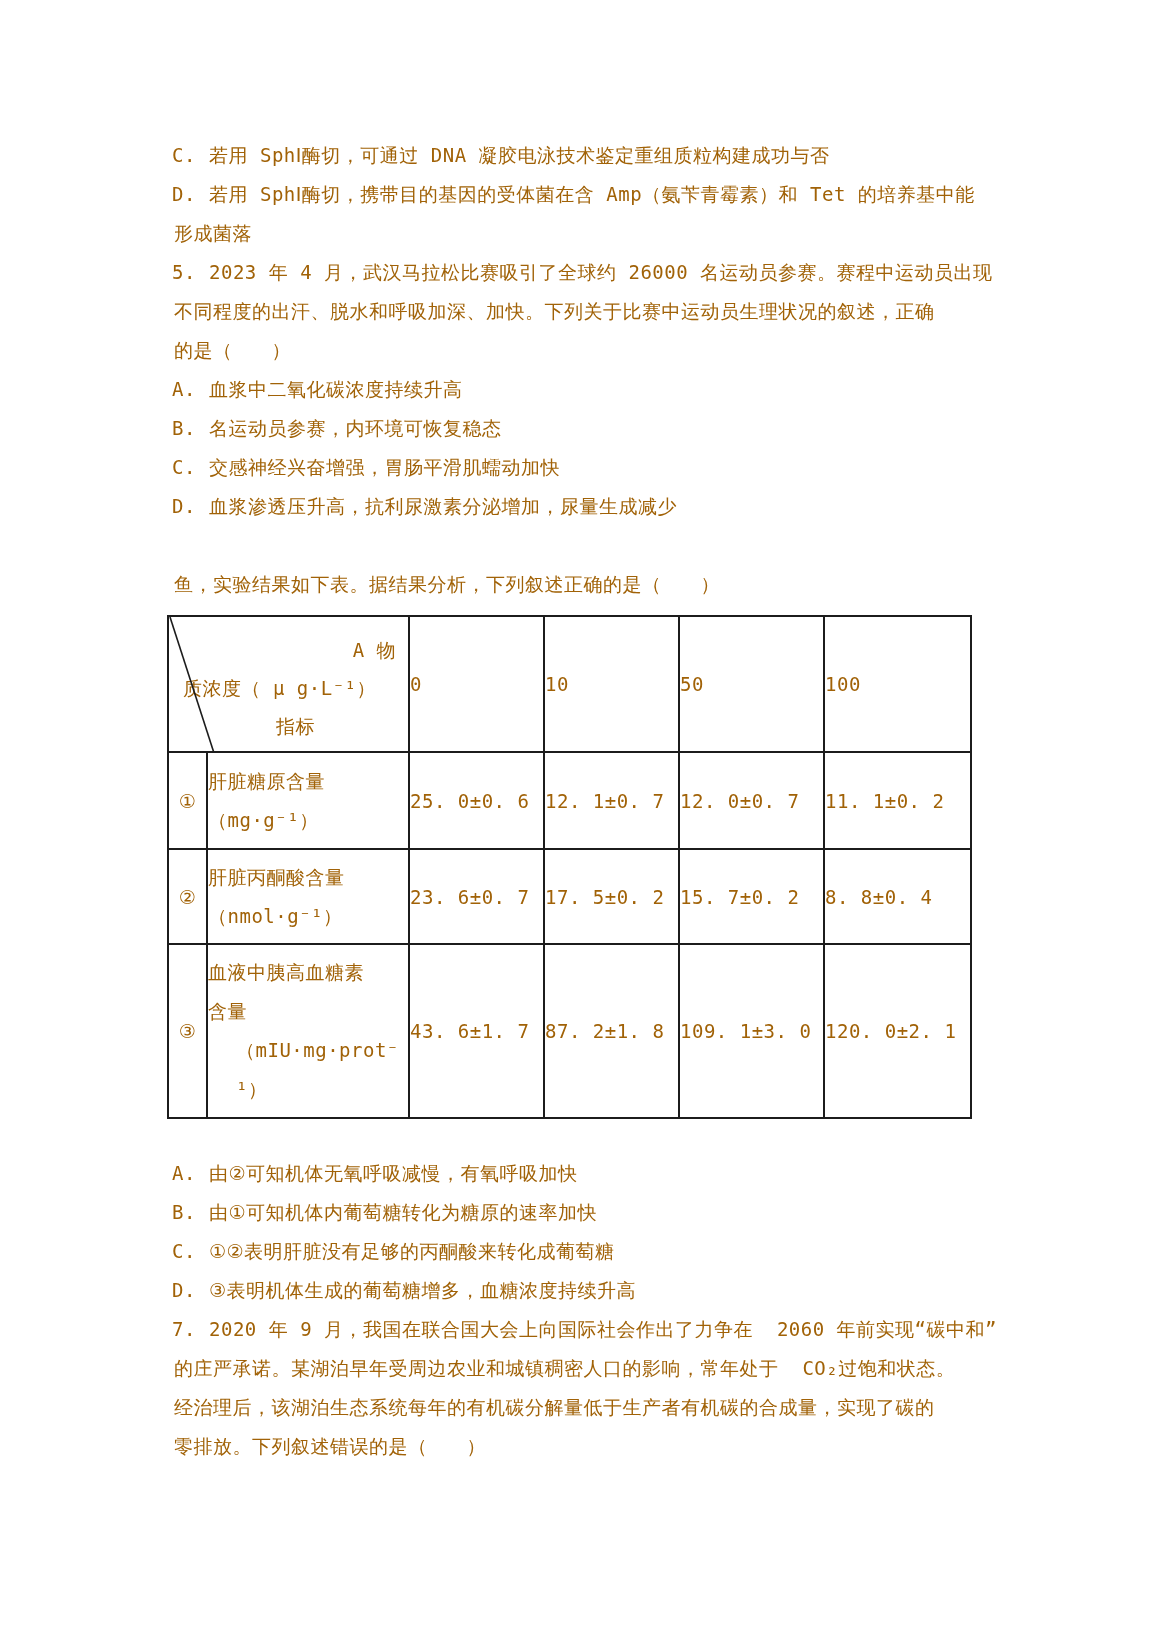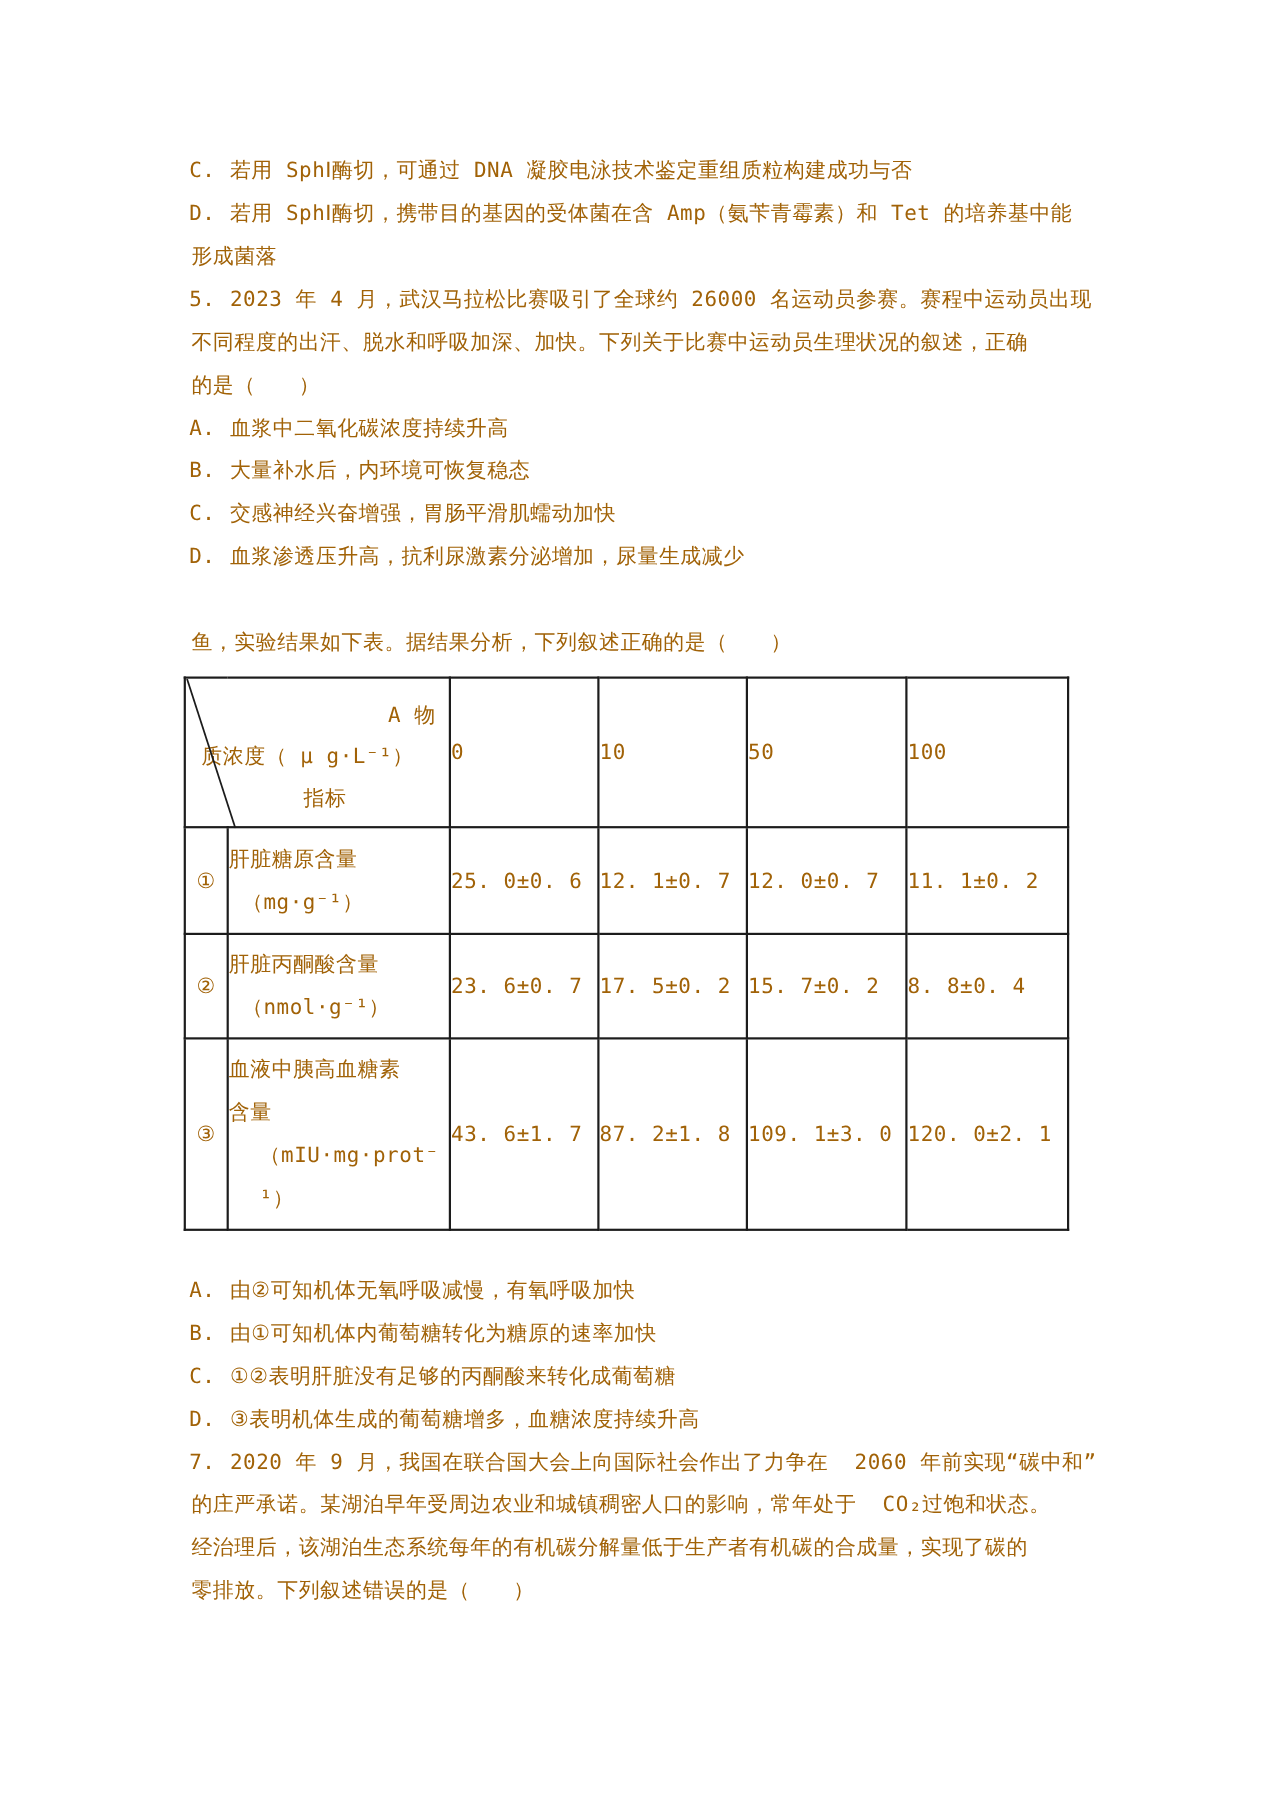--- a/index.html
+++ b/index.html
@@ -45,39 +45,39 @@
   .diag-cell { position:relative; padding:0; }
   .diag-svg { position:absolute; left:0; top:0; }
   .diag-top1 { text-align:right; padding:7px 12px 0 0; line-height:38px; }
   .diag-top2 { padding-left:14px; line-height:38px; white-space:pre; }
   .diag-bottom { padding-left:14px; line-height:38px;text-align:center; }
   .conc-cell { padding-left:16px; }
   .id-cell { text-align:center; }
   .ind-cell { padding:0 8px 0 18px; line-height:39px; }
   .ind-label { }
   .ind-label-wrap { width:170px; }
-  .unit { padding-left:12px; white-space:pre; }
+  .unit { white-space:pre; }
   .unit-wrap { padding-left:28px; width:165px; word-break:break-all; }
   .val-cell { padding-left:16px; white-space:pre; }
 </style>
 </head>
 <body>
 
 <div class="page">
 
   <div class="tline" style="top:136px"><span class="marker">C.</span><span>若用 SphⅠ酶切，可通过 DNA 凝胶电泳技术鉴定重组质粒构建成功与否</span></div>
   <div class="tline" style="top:175px"><span class="marker">D.</span><span>若用 SphⅠ酶切，携带目的基因的受体菌在含 Amp（氨苄青霉素）和 Tet 的培养基中能</span></div>
   <div class="tline cont" style="top:214px">形成菌落</div>
 
   <div class="tline" style="top:253px"><span class="marker">5.</span><span>2023 年 4 月，武汉马拉松比赛吸引了全球约 26000 名运动员参赛。赛程中运动员出现</span></div>
   <div class="tline cont" style="top:292px">不同程度的出汗、脱水和呼吸加深、加快。下列关于比赛中运动员生理状况的叙述，正确</div>
   <div class="tline cont" style="top:331px">的是（　　）</div>
 
   <div class="tline" style="top:370px"><span class="marker">A.</span><span>血浆中二氧化碳浓度持续升高</span></div>
-  <div class="tline" style="top:409px"><span class="marker">B.</span><span>大量补水后，内环境可恢复稳态</span></div>
+  <div class="tline" style="top:409px"><span class="marker">B.</span><span>名运动员参赛，内环境可恢复稳态</span></div>
   <div class="tline" style="top:448px"><span class="marker">C.</span><span>交感神经兴奋增强，胃肠平滑肌蠕动加快</span></div>
   <div class="tline" style="top:487px"><span class="marker">D.</span><span>血浆渗透压升高，抗利尿激素分泌增加，尿量生成减少</span></div>
 
   <div class="tline cont" style="top:565px">鱼，实验结果如下表。据结果分析，下列叙述正确的是（　　）</div>
 
   <table class="dtable">
     <colgroup>
       <col style="width:39px">
         <col style="width:202px">
         <col style="width:135px">

